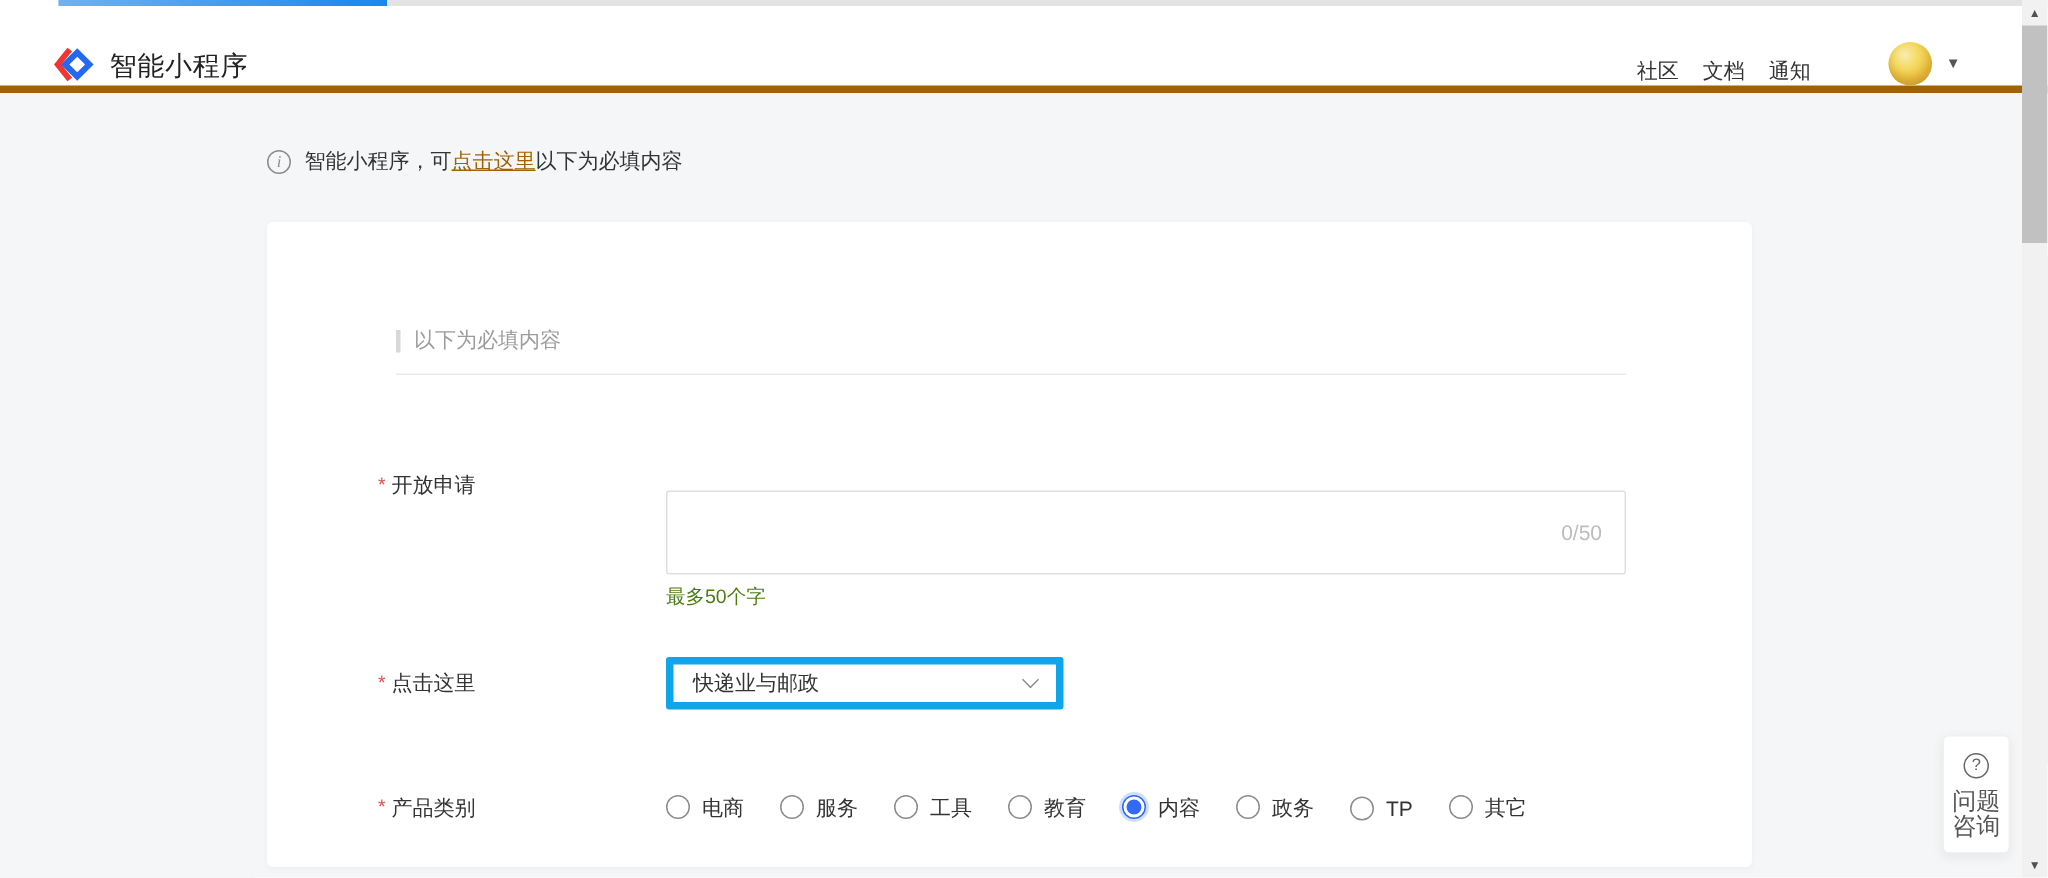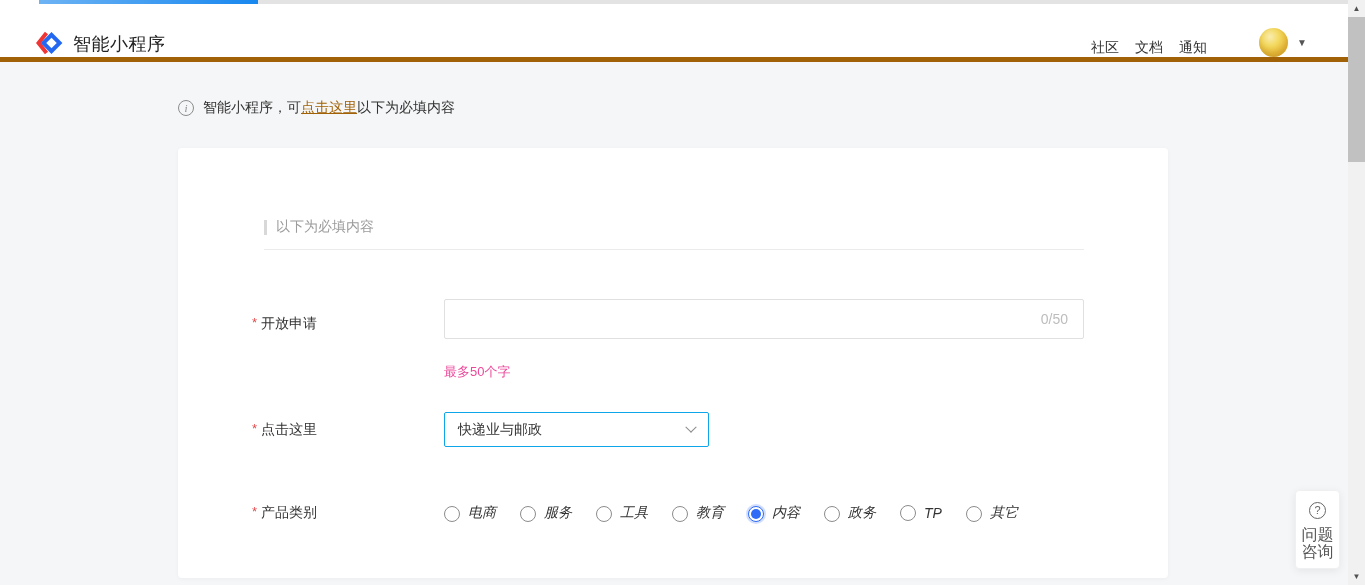--- a/index.html
+++ b/index.html
@@ -57,43 +57,43 @@
 
   .form-row { display:flex; }
   .row-company { margin-top:49px; align-items:flex-start; }
   .row-industry { margin-top:31px; align-items:center; }
   .row-category { margin-top:57px; align-items:center; }
 
   .field-label { width:192px; flex:none; font-size:14px; color:#333; display:flex; }
   .row-company .field-label { line-height:48px; }
   .req { color:#e24c4c; margin-right:4px; font-size:13px; }
 
-  .input-wrap { position:relative; width:640px; height:40px; }
+  .input-wrap { position:relative; width:640px; height:56px;margin-top:28px; }
   .text-input {
     width:100%; height:100%; border:1px solid #e0e0e0; border-radius:2px;
     padding:0 64px 0 12px; font-size:14px; color:#333; outline:none; background:#fff;
     font-family:inherit;
   }
   .char-counter { position:absolute; right:16px; top:50%; transform:translateY(-50%);
                   font-size:14px; color:#bdbdbd; }
-  .field-help { margin-top:24px; font-size:13px; color:#ec4899; }
+  .field-help { margin-top:6px; font-size:13px; color:#4d7c0f; }
 
   .select-group { display:flex; gap:35px; }
   .select {
-    width:265px; height:35px; border:1px solid #0ea5e9; border-radius:2px; background:#fff;
+    width:265px; height:35px; border:5px solid #0ea5e9; border-radius:2px; background:#fff;
     display:flex; align-items:center; justify-content:space-between;
     padding:0 13px; font-size:14px; color:#333; cursor:pointer;
   }
   .chevron-down {
     width:8px; height:8px; border-right:1.5px solid #8c8c8c; border-bottom:1.5px solid #8c8c8c;
     transform:rotate(45deg) translate(-2px,-2px); flex:none;
   }
 
   .radio-group { display:flex; align-items:center; }
-  .radio-option { display:flex; align-items:flex-end; margin-right:24px; cursor:pointer;font-style:italic; }
+  .radio-option { display:flex; align-items:flex-start; margin-right:24px; cursor:pointer; }
   .radio {
     width:16px; height:16px; border:1px solid #8c8c8c; border-radius:50%;
     background:#fff; margin-right:8px; flex:none; position:relative;
   }
   .radio-option.selected .radio {
     border-color:#2f6bf7;
     box-shadow:0 0 0 2px rgba(47,107,247,0.22);
   }
   .radio-option.selected .radio::after {
     content:""; position:absolute; left:50%; top:50%; transform:translate(-50%,-50%);

